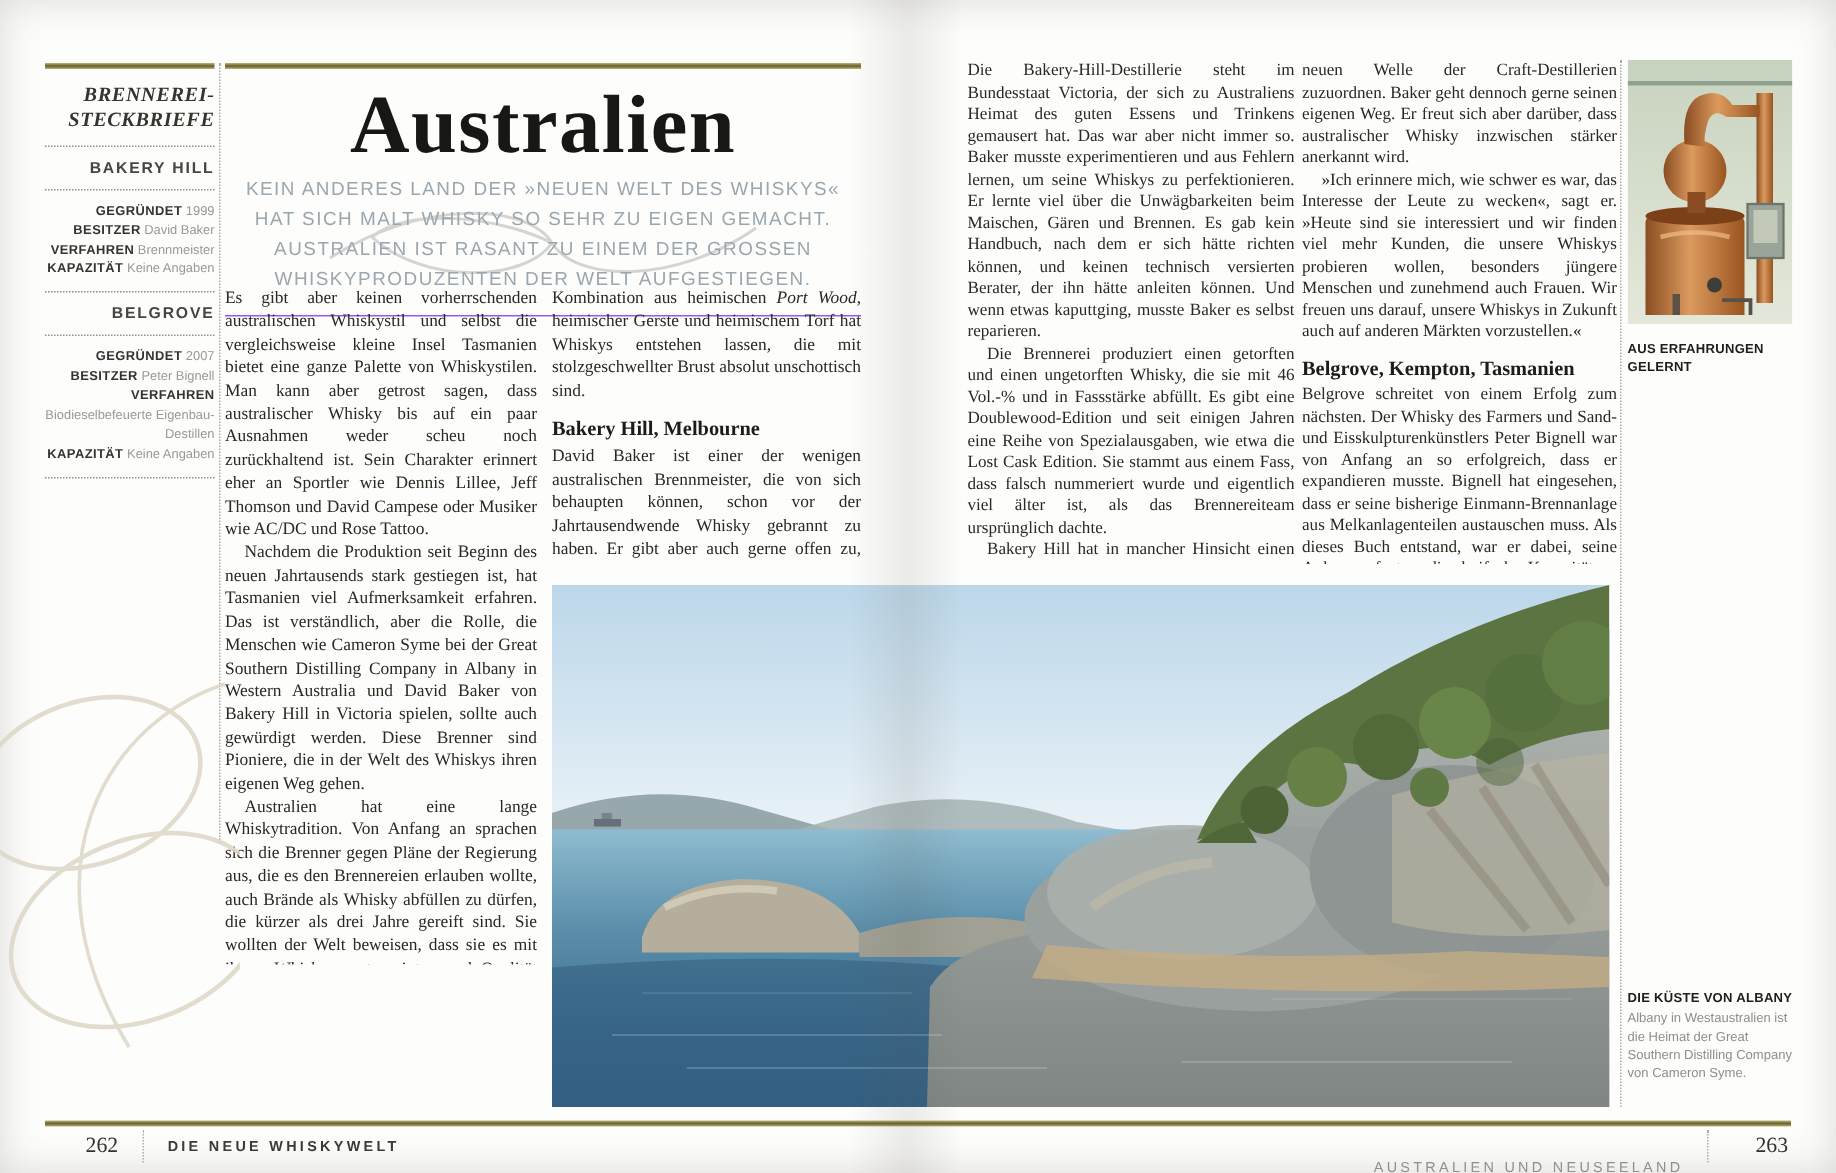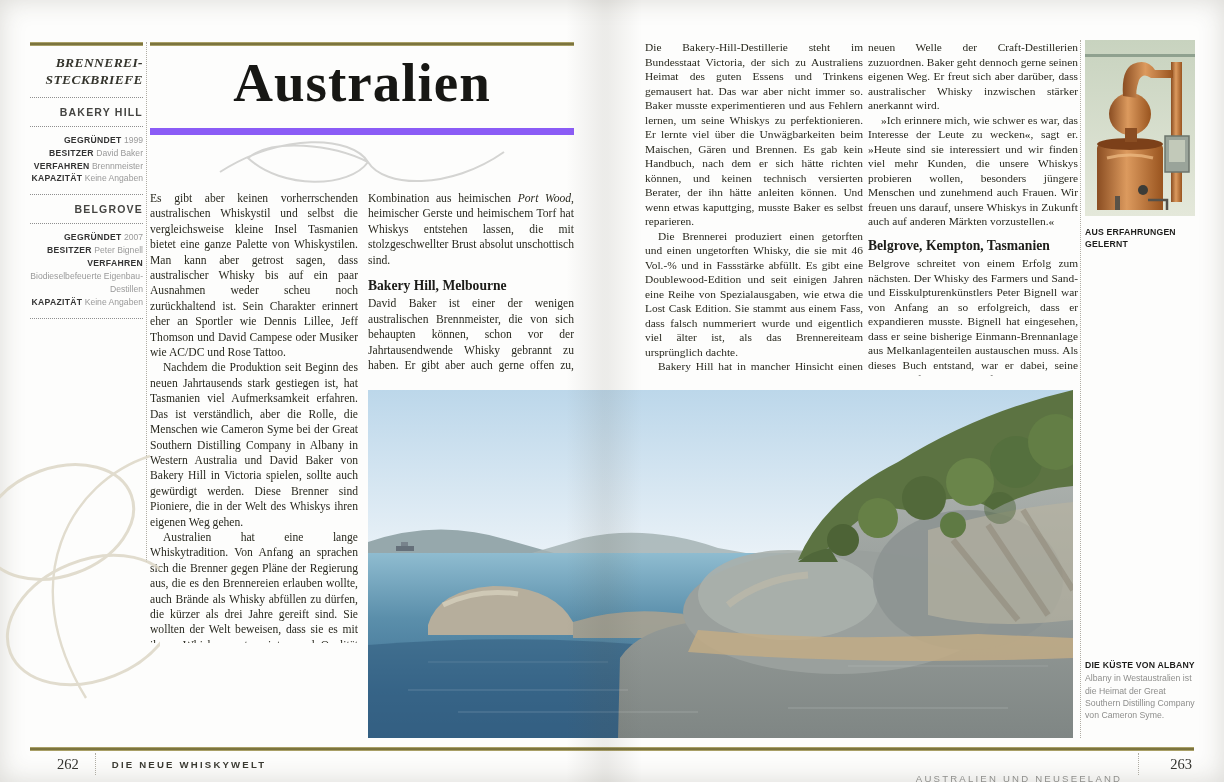--- a/index.html
+++ b/index.html
@@ -16,21 +16,21 @@
   .sb-head{font-family:"Liberation Serif",serif;font-weight:bold;font-style:italic;font-size:13.5px;
            letter-spacing:.4px;color:#35352d;line-height:1.25;margin:9px 0 8px;}
   .sb-name{font-family:"Liberation Sans",sans-serif;font-weight:bold;font-size:10.5px;
            letter-spacing:1.2px;color:#454542;margin:8px 0;}
   .sb-specs{font-family:"Liberation Sans",sans-serif;font-size:8.6px;line-height:1.5;color:#999;
             margin:7px 0 9px;}
   .sb-specs b{color:#333;font-weight:bold;letter-spacing:.3px;}
 
   
   .main-head{position:absolute;left:150px;top:42px;width:424px;text-align:center;
-             border-bottom:7px solid #8b5cf6;padding-bottom:14px;}
+             border-bottom:1px solid #8b5cf6;padding-bottom:14px;}
   .title{position:relative;font-size:55px;font-weight:bold;color:#171714;letter-spacing:1px;
          margin:8px 0 2px;line-height:1.05;z-index:2;}
   .flourish{position:absolute;left:62px;top:88px;width:300px;height:70px;z-index:1;}
   .subtitle{position:relative;z-index:2;font-family:"Liberation Sans",sans-serif;font-size:12.6px;
             color:#9aa7ae;letter-spacing:1px;line-height:1.6;width:420px;margin:4px auto 0;}
 
   
   .col{position:absolute;font-size:11.6px;line-height:15.4px;color:#29291f;text-align:justify;overflow:hidden;}
   .col p{margin:0;}
   .col p.ind{text-indent:13px;}
@@ -114,20 +114,21 @@
   </div>
 
   <div class="dot-v" style="left:146px;top:42px;height:520px;"></div>
 
   <div class="main-head">
     <div class="gold-rule"></div>
     <svg class="flourish" viewBox="0 0 300 70">
       <path d="M8,42 C70,2 140,6 156,32 C172,58 238,60 292,22 M156,32 C138,58 70,60 36,28 C60,8 120,14 156,32" fill="none" stroke="#d4d4d2" stroke-width="2"></path>
     </svg>
     <div class="title">Australien</div>
+    <div class="subtitle">KEIN ANDERES LAND DER »NEUEN WELT DES WHISKYS« HAT SICH MALT WHISKY SO SEHR ZU EIGEN GEMACHT. AUSTRALIEN IST RASANT ZU EINEM DER GROSSEN WHISKYPRODUZENTEN DER WELT AUFGESTIEGEN.</div>
   </div>
 
   <div class="col" style="left:150px;top:191px;width:208px;height:452px;">
     <p>Es gibt aber keinen vorherrschenden australischen Whiskystil und selbst die vergleichsweise kleine Insel Tasmanien bietet eine ganze Palette von Whiskystilen. Man kann aber getrost sagen, dass australischer Whisky bis auf ein paar Ausnahmen weder scheu noch zurückhaltend ist. Sein Charakter erinnert eher an Sportler wie Dennis Lillee, Jeff Thomson und David Campese oder Musiker wie AC/DC und Rose Tattoo.</p>
     <p class="ind">Nachdem die Produktion seit Beginn des neuen Jahrtausends stark gestiegen ist, hat Tasmanien viel Aufmerksamkeit erfahren. Das ist verständlich, aber die Rolle, die Menschen wie Cameron Syme bei der Great Southern Distilling Company in Albany in Western Australia und David Baker von Bakery Hill in Victoria spielen, sollte auch gewürdigt werden. Diese Brenner sind Pioniere, die in der Welt des Whiskys ihren eigenen Weg gehen.</p>
     <p class="ind">Australien hat eine lange Whiskytradition. Von Anfang an sprachen sich die Brenner gegen Pläne der Regierung aus, die es den Brennereien erlauben wollte, auch Brände als Whisky abfüllen zu dürfen, die kürzer als drei Jahre gereift sind. Sie wollten der Welt beweisen, dass sie es mit ihrem Whisky ernst meinten und Qualität produzieren wollten.</p>
 
   </div>
 
   <div class="col" style="left:368px;top:191px;width:206px;height:182px;">

